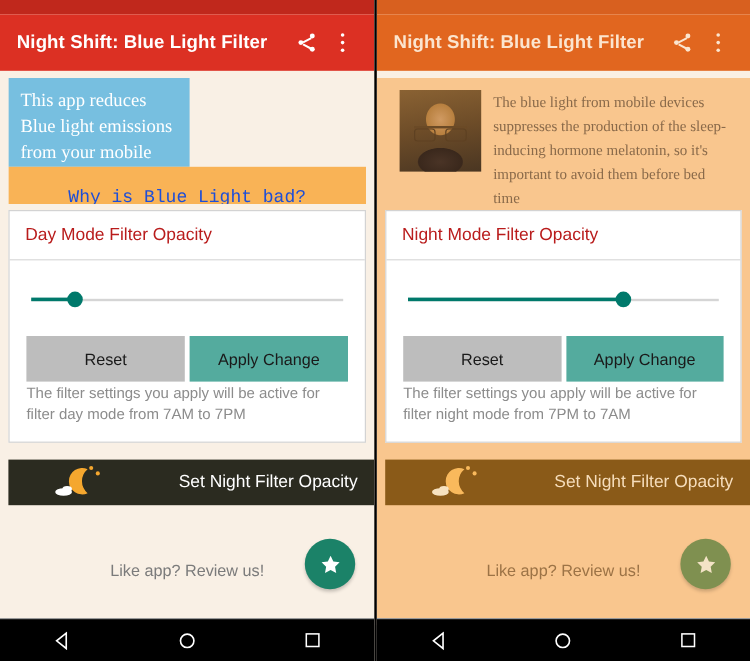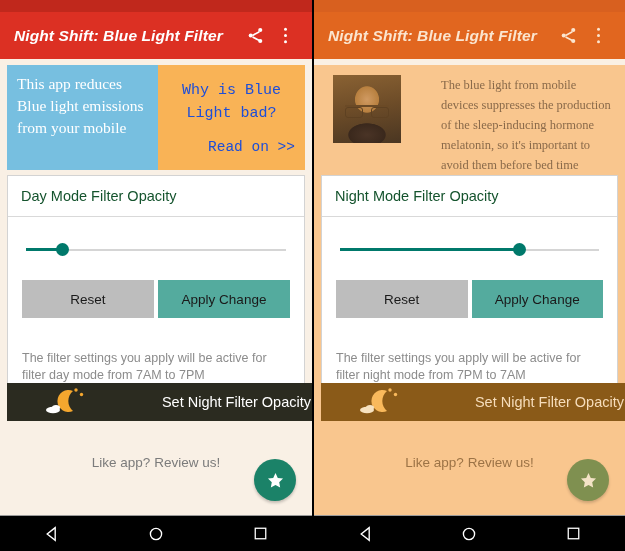--- a/index.html
+++ b/index.html
@@ -25,51 +25,49 @@
     height: 47px; width: 100%;
     display: flex; align-items: center;
     padding: 0 12px 0 14px;
   }
   .phone.left .appbar { background: #dc3023; }
   .phone.right .appbar { background: #e1661f; }
   .appbar-title {
     flex: 1;
     font-size: 15.5px; font-weight: bold; letter-spacing: .1px;
     white-space: nowrap;
-    font-style: italic;
   }
   .phone.left .appbar-title { color: #ffffff; }
   .phone.right .appbar-title { color: #fbe5cf; }
   .appbar-icon { width: 30px; display: flex; justify-content: center; align-items: center; cursor: pointer; }
   .appbar-icon svg { display: block; }
 
   
   .content { position: relative; height: calc(551px - 12px - 47px - 36px); width: 100%; }
   .phone.left .content { background: #f9f0e5; }
   .phone.right .content { background: #f9c68e; }
 
   
-  .teaser { display: flex; margin: 6px 7px 0 7px; height: 105px; overflow: hidden; }
+  .teaser { display: flex; margin: 6px 7px 0 7px; height: 105px; overflow: hidden; flex-direction: column; }
   .teaser-blue {
     width: 151px; background: #77bfe0; padding: 8px 10px 0 10px;
     font-family: "Liberation Serif", serif; font-size: 15.5px; line-height: 22px;
     color: #ffffff;
   }
   .teaser-orange {
     flex: 1; background: #f9b356; padding: 14px 10px 0 10px;
     font-family: Liberation Mono, monospace; font-size: 15px; line-height: 23px;
     color: #1d4ed8; text-align: center;
   }
   .teaser-readon { margin-top: 11px; font-size: 14.5px; text-align: right; }
 
   
   .teaser-article {
     display: flex; margin: 6px 7px 0 7px; height: 105px; overflow: hidden;
     padding: 4px 6px 0 6px;
-    gap: 30px;
   }
   .portrait {
     width: 68px; height: 68px; flex: 0 0 68px; margin: 6px 10px 0 6px;
     background:
       radial-gradient(ellipse 20px 22px at 50% 36%, #d09a62 0%, #b8803f 58%, rgba(0,0,0,0) 62%),
       radial-gradient(ellipse 26px 16px at 50% 88%, #4a3426 0%, #3a281c 70%, rgba(0,0,0,0) 74%),
       linear-gradient(170deg, #8a6233 0%, #6d4c28 48%, #4a3622 100%);
     position: relative; overflow: hidden;
   }
   .portrait .glasses {
@@ -88,21 +86,21 @@
     padding-top: 6px;
   }
 
   
   .card {
     position: absolute; left: 7px; right: 7px; top: 110px;
     background: #ffffff; border: 1px solid #d3d3d3;
   }
   .card-header {
     padding: 12px 12px 12px 13px;
-    font-size: 14.5px; color: #14532d;
+    font-size: 14.5px; color: #b91c1c;
     border-bottom: 1px solid #d9d9d9;
   }
   .card-body { padding: 16px 14px 10px 14px; }
 
   
   .slider { position: relative; height: 22px; margin: 6px 4px 0 4px; }
   .slider-track {
     position: absolute; left: 0; right: 0; top: 10px; height: 2px; background: #d5d5d5;
   }
   .slider-fill { position: absolute; left: 0; top: 9px; height: 3px; background: #00796b; }
@@ -116,43 +114,43 @@
   .btn {
     flex: 1; height: 38px; display: flex; align-items: center; justify-content: center;
     font-size: 13.5px; color: #1a1a1a; cursor: pointer; border: none;
     font-family: "Liberation Sans", sans-serif;
     text-align: center;
   }
   .btn-reset { background: #bdbdbd; }
   .btn-apply { background: #54ab9e; }
 
   .card-note {
-    margin-top: 32px; font-size: 12.5px; line-height: 17px; color: #8c8c8c;
+    margin-top: 2px; font-size: 12.5px; line-height: 17px; color: #8c8c8c;
     padding-bottom: 4px;
   }
 
   
   .nightbar {
     position: absolute; left: 7px; right: 0px; height: 38px;
     display: flex; align-items: center; justify-content: flex-end;
     overflow: hidden;
   }
   .phone.left .nightbar { background: #2b2b20; }
   .phone.right .nightbar { background: #8a5a18; }
   .nightbar-moon { position: absolute; left: 36px; top: 2px; }
   .nightbar-label {
-    font-size: 14.5px; padding-right: 1px; white-space: nowrap;
+    font-size: 14.5px; padding-right: 14px; white-space: nowrap;
   }
   .phone.left .nightbar-label { color: #ffffff; }
   .phone.right .nightbar-label { color: #f6ddbb; }
 
   
   .review {
-    position: absolute; left: 0; right: 0; bottom: 6px; height: 60px;
-    display: flex; align-items: flex-start; justify-content: center;
+    position: absolute; left: 0; right: 0; bottom: 16px; height: 60px;
+    display: flex; align-items: center; justify-content: center;
   }
   .review-text { font-size: 13.5px; }
   .phone.left .review-text { color: #7b7b7b; }
   .phone.right .review-text { color: #9c7346; }
   .fab {
     position: absolute; right: 16px; top: 4px;
     width: 42px; height: 42px; border-radius: 50%;
     display: flex; align-items: center; justify-content: center;
     cursor: pointer;
   }

